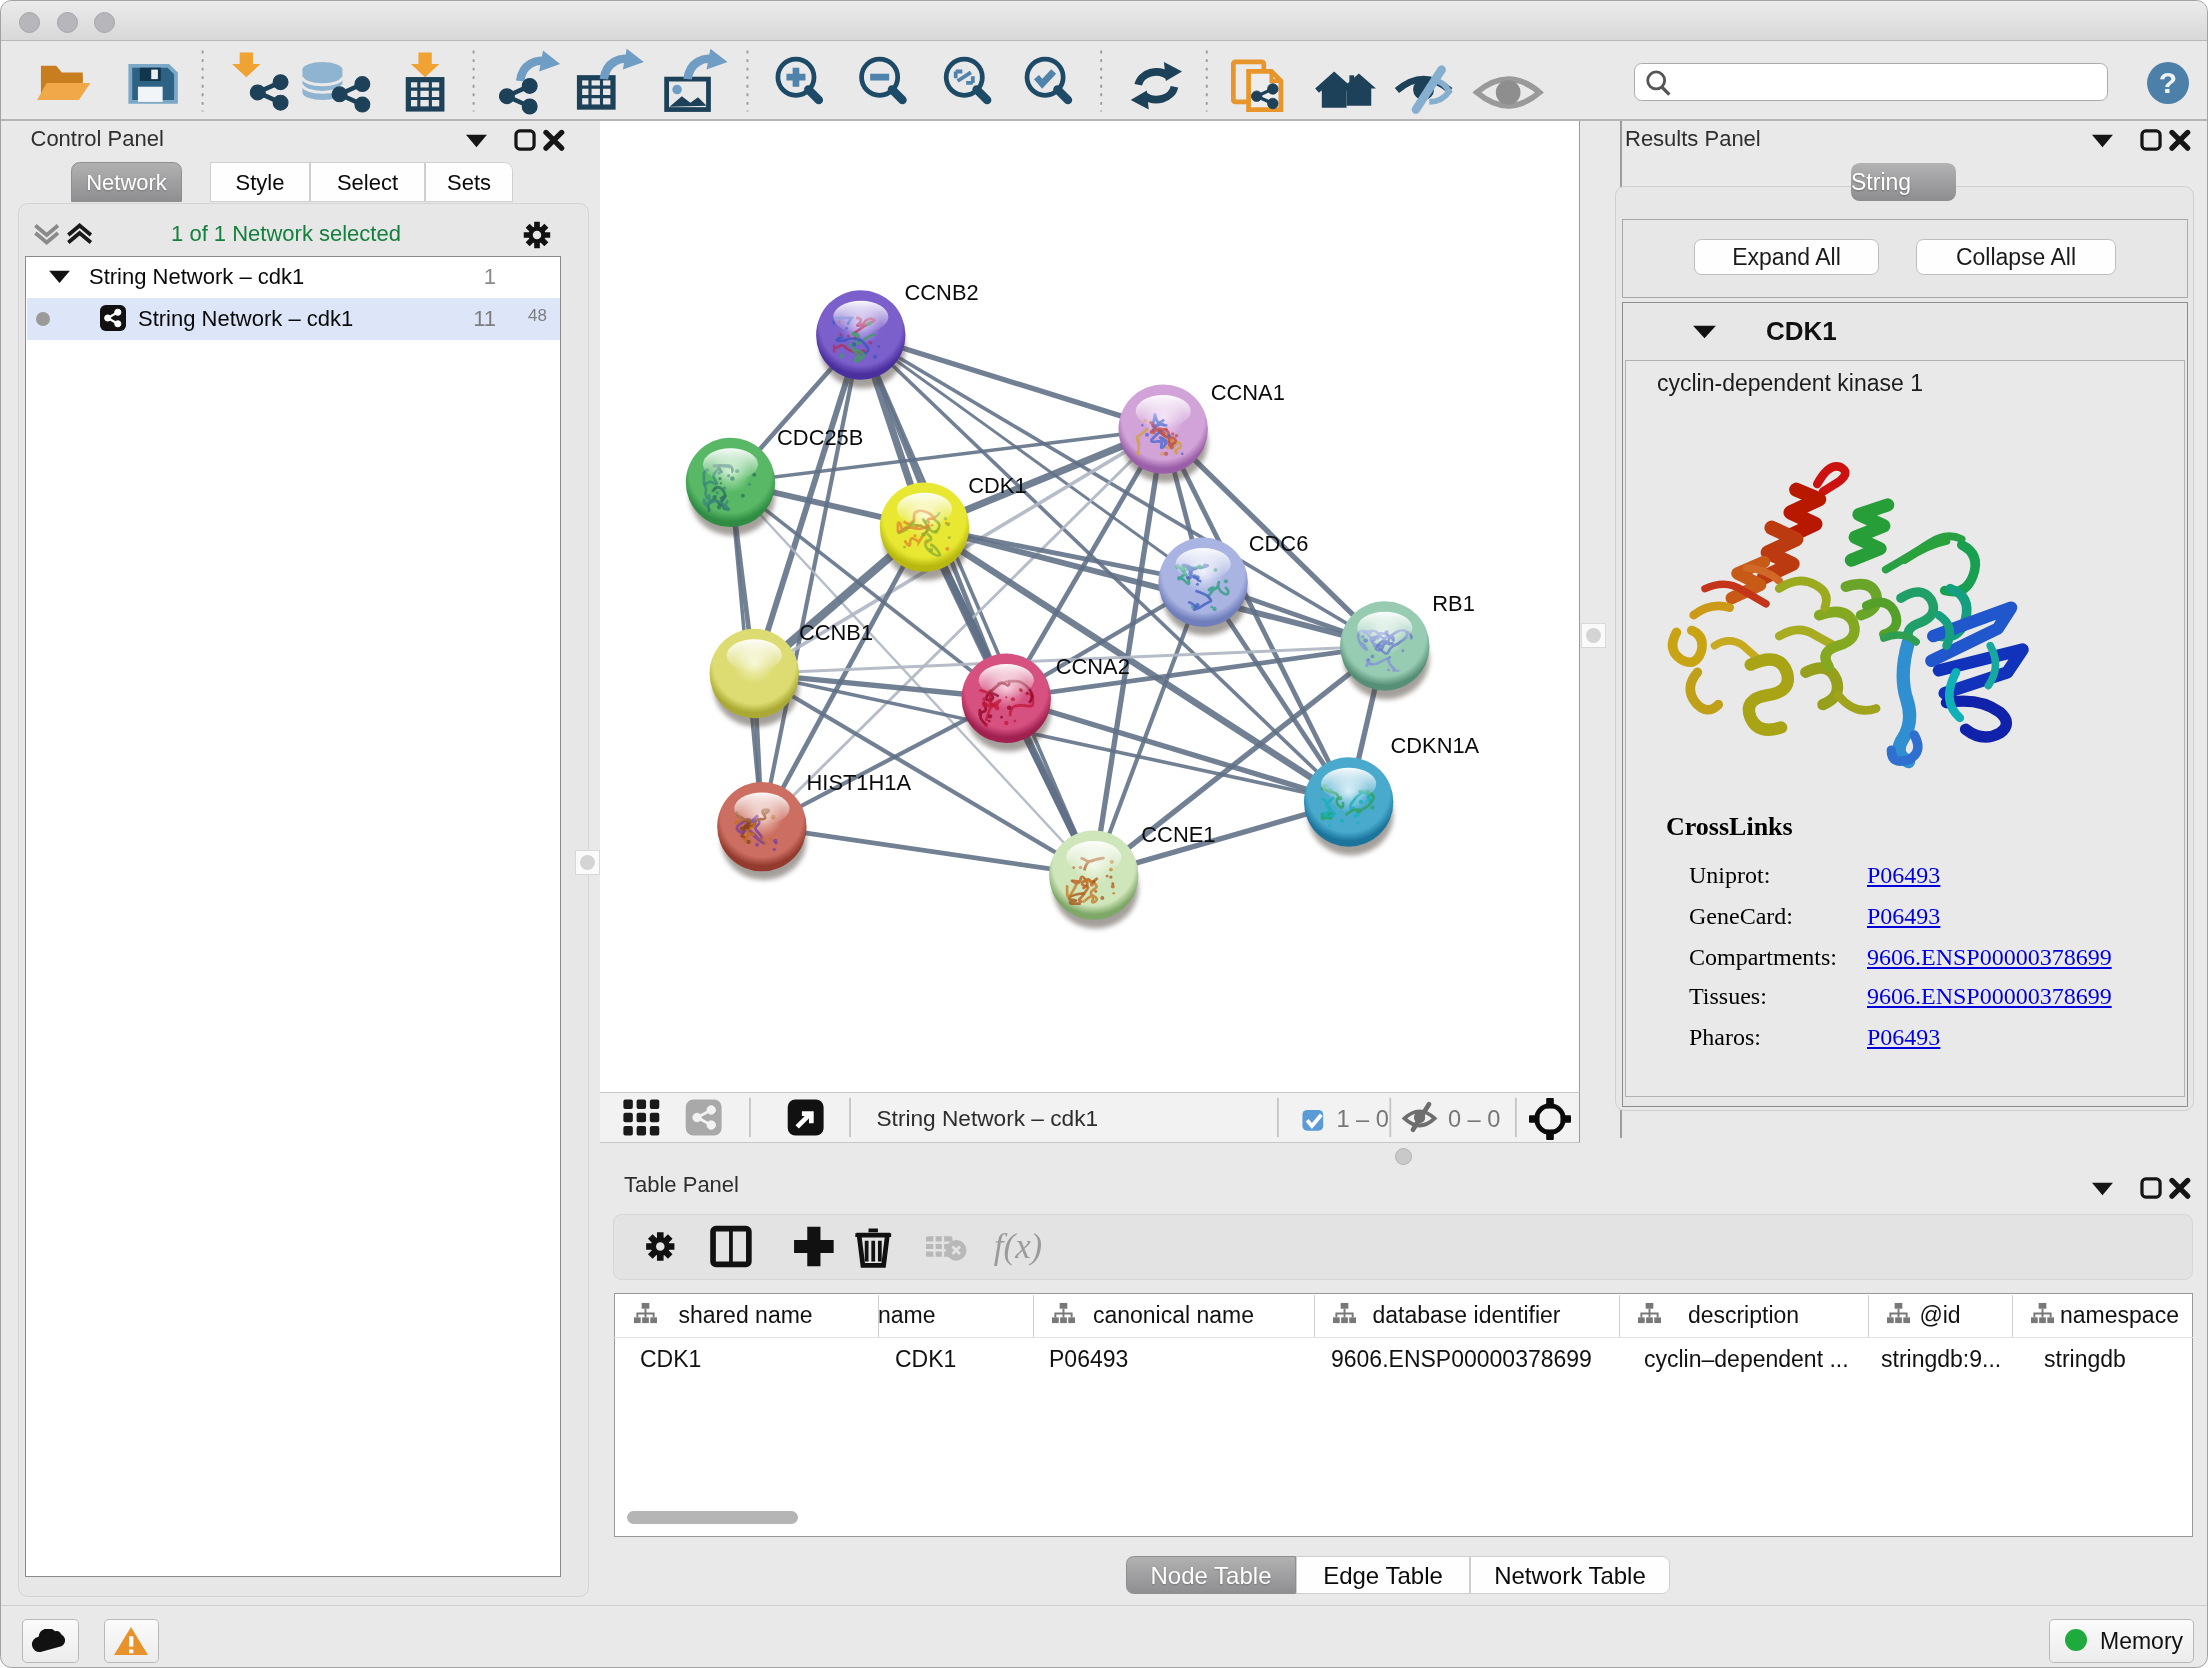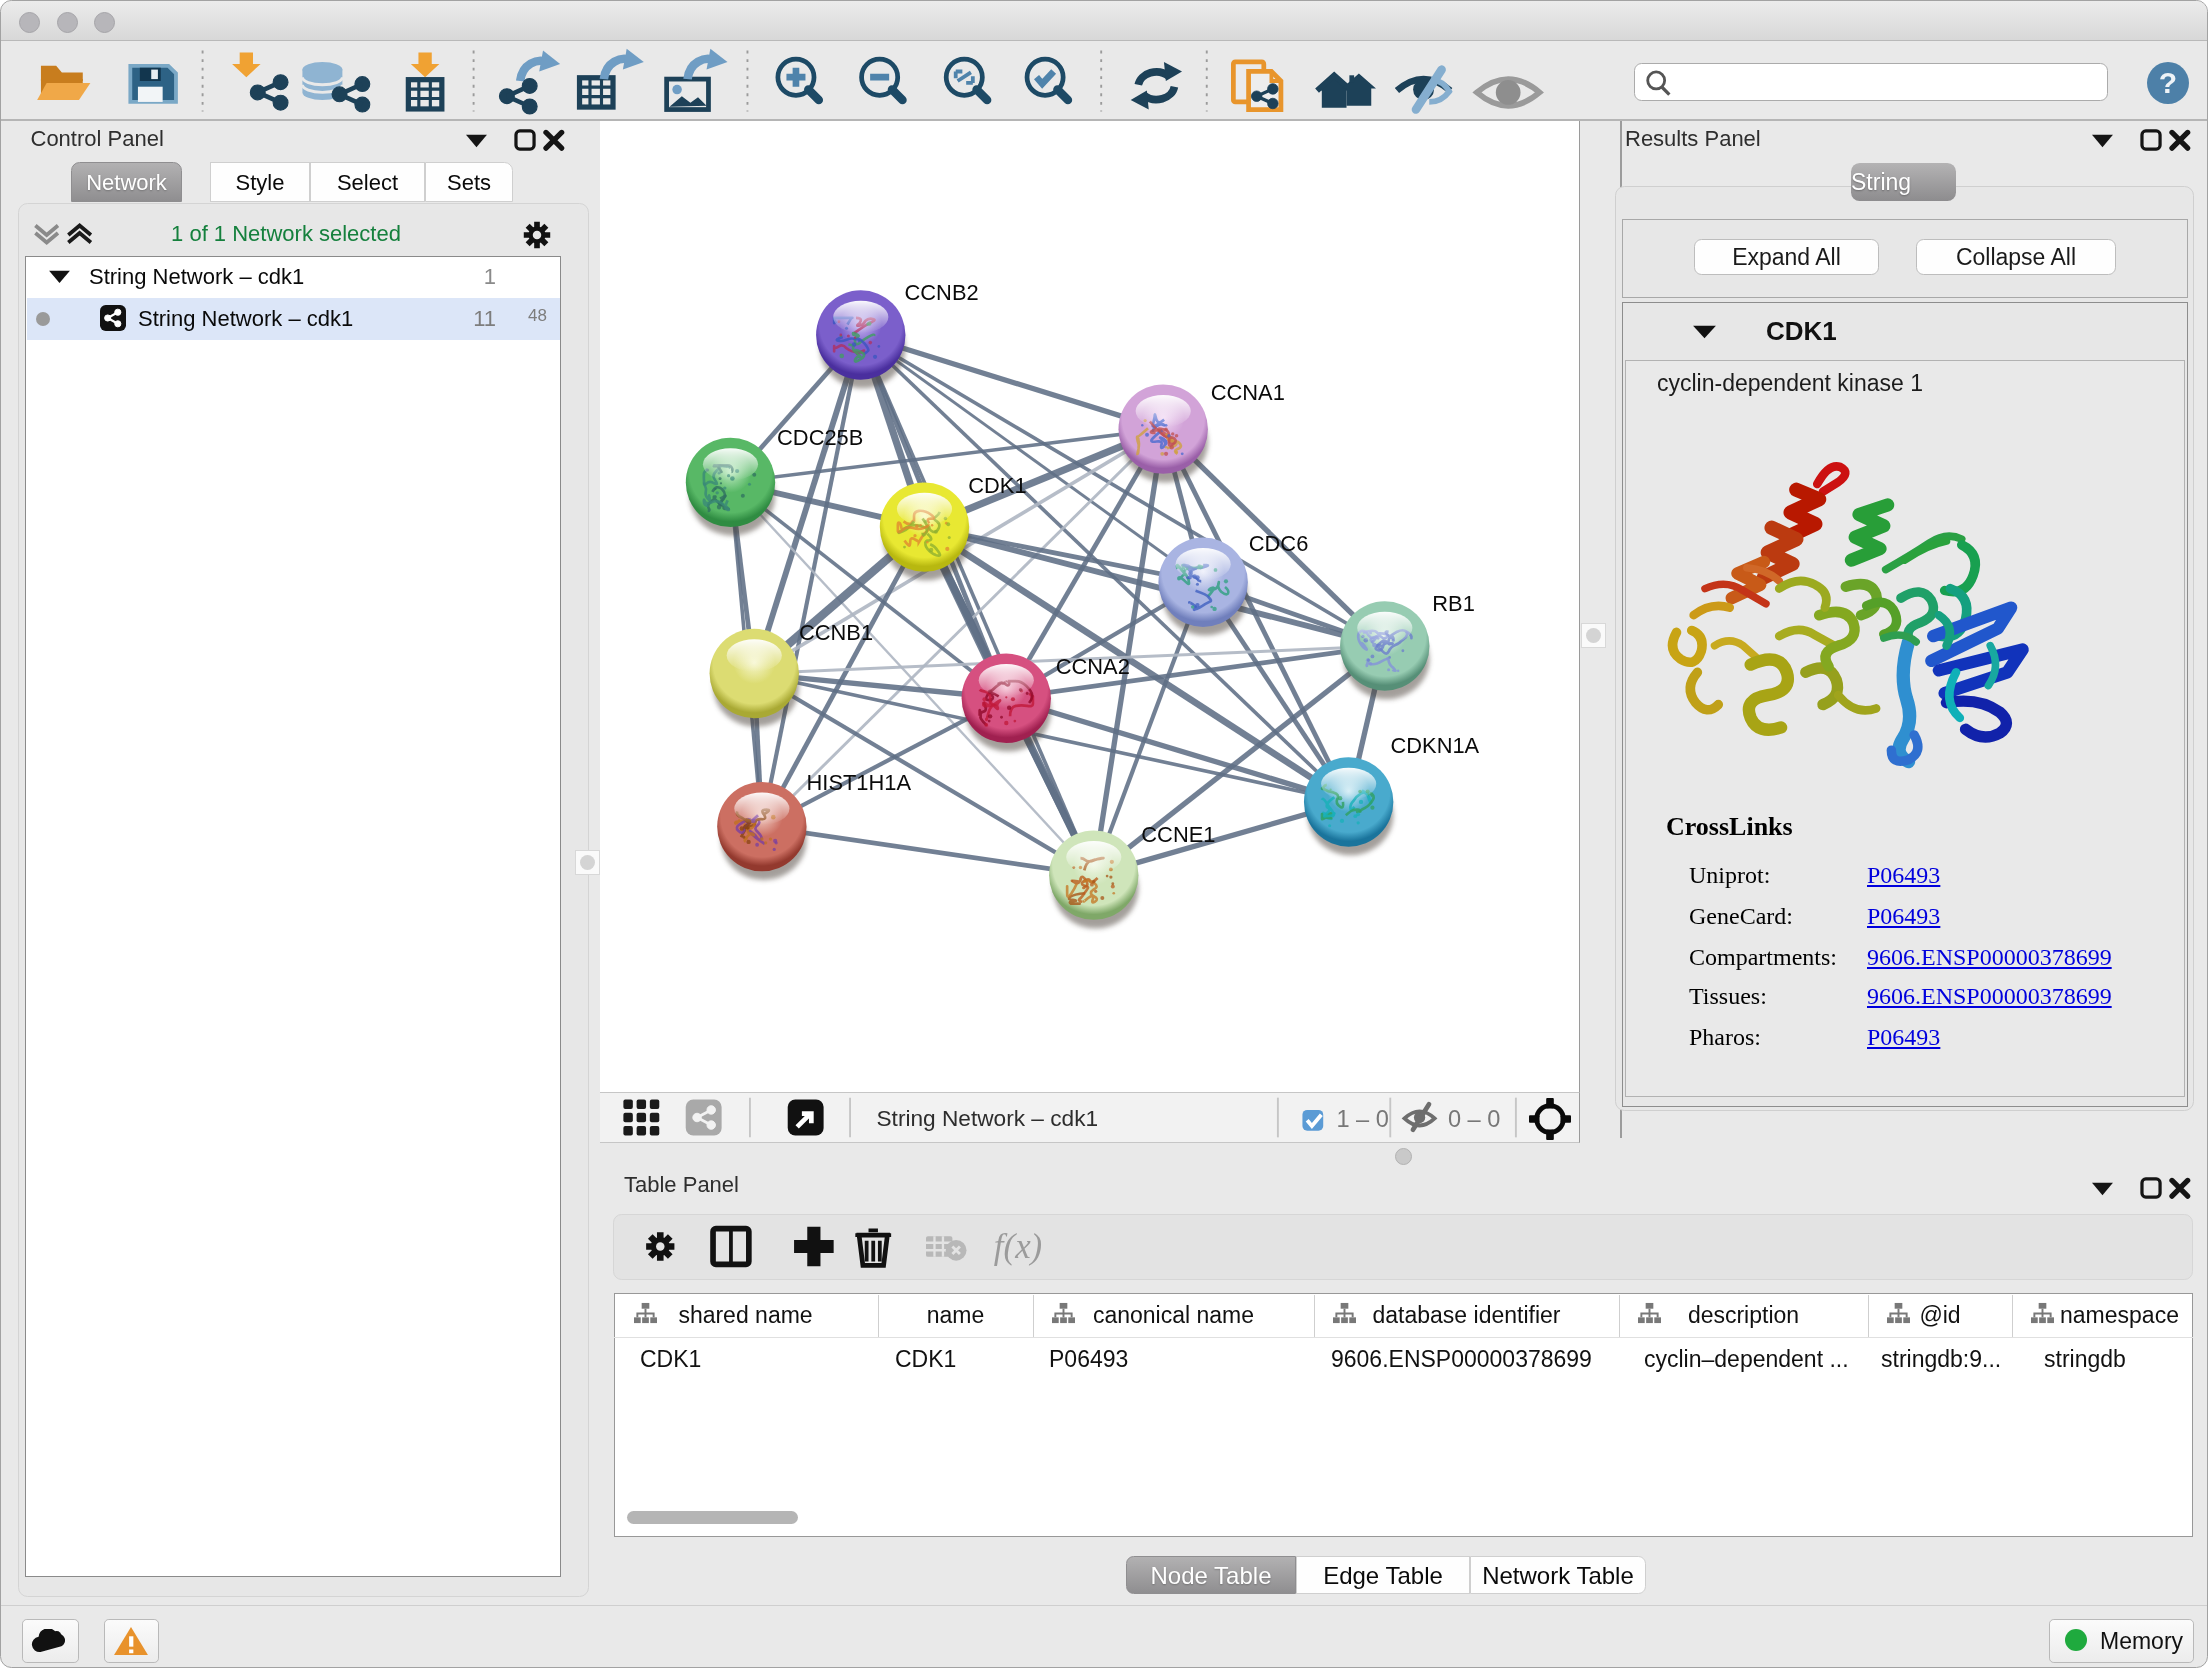--- a/index.html
+++ b/index.html
@@ -726,21 +726,21 @@
     <svg class="abs" style="left:632px;top:1301px" width="25" height="23" viewBox="0 0 26 24">
       <g fill="#787878">
         <rect x="9" y="1" width="8" height="6"></rect>
         <rect x="1" y="16" width="7" height="6"></rect>
         <rect x="9.5" y="16" width="7" height="6"></rect>
         <rect x="18" y="16" width="7" height="6"></rect>
         <path d="M13 7 v5 M4.5 16 v-4 h17 v4 M13 12 v4" stroke="#787878" stroke-width="2" fill="none"></path>
       </g>
     </svg>
     <div class="abs" style="left:1032px;top:1294px;width:1px;height:43px;background:#cfcfcf"></div>
-    <div class="abs" style="left:877px;top:1301px;width:155px;text-align:center;font-size:23px;color:#111;overflow:hidden;white-space:nowrap">name</div>
+    <div class="abs" style="left:877px;top:1301px;width:155px;text-align:left;font-size:23px;color:#111;overflow:hidden;white-space:nowrap">name</div>
     <div class="abs" style="left:1313px;top:1294px;width:1px;height:43px;background:#cfcfcf"></div>
     <div class="abs" style="left:1032px;top:1301px;width:281px;text-align:center;font-size:23px;color:#111;overflow:hidden;white-space:nowrap">canonical name</div>
     <svg class="abs" style="left:1050px;top:1301px" width="25" height="23" viewBox="0 0 26 24">
       <g fill="#787878">
         <rect x="9" y="1" width="8" height="6"></rect>
         <rect x="1" y="16" width="7" height="6"></rect>
         <rect x="9.5" y="16" width="7" height="6"></rect>
         <rect x="18" y="16" width="7" height="6"></rect>
         <path d="M13 7 v5 M4.5 16 v-4 h17 v4 M13 12 v4" stroke="#787878" stroke-width="2" fill="none"></path>
       </g>
@@ -792,21 +792,21 @@
     <div class="abs" style="left:639px;top:1345px;font-size:23px;color:#111;white-space:nowrap">CDK1</div>
     <div class="abs" style="left:894px;top:1345px;font-size:23px;color:#111;white-space:nowrap">CDK1</div>
     <div class="abs" style="left:1048px;top:1345px;font-size:23px;color:#111;white-space:nowrap">P06493</div>
     <div class="abs" style="left:1330px;top:1345px;font-size:23px;color:#111;white-space:nowrap">9606.ENSP00000378699</div>
     <div class="abs" style="left:1643px;top:1345px;font-size:23px;color:#111;white-space:nowrap">cyclin–dependent ...</div>
     <div class="abs" style="left:1880px;top:1345px;font-size:23px;color:#111;white-space:nowrap">stringdb:9...</div>
     <div class="abs" style="left:2043px;top:1345px;font-size:23px;color:#111;white-space:nowrap">stringdb</div>
     <div class="abs" style="left:626px;top:1510px;width:171px;height:13.3px;border-radius:6.7px;background:#b5b5b5"></div>
     <div class="tab tabsel" style="left:1125px;top:1555px;width:170px;height:38px;line-height:38px;font-size:24px;border-radius:7.6px 0 0 7.6px">Node Table</div>
     <div class="tab" style="left:1295px;top:1555px;width:174px;height:38px;line-height:38px;font-size:24px">Edge Table</div>
-    <div class="tab" style="left:1469px;top:1555px;width:176px;height:38px;line-height:38px;font-size:24px;border-radius:0 7.6px 7.6px 0">Network Table</div>
+    <div class="tab" style="left:1469px;top:1555px;width:200px;height:38px;line-height:38px;font-size:24px;border-radius:0 7.6px 7.6px 0">Network Table</div>
 <div class="abs" style="left:0;top:1604px;width:2208px;height:1px;background:#cfcfcf"></div>
     <div class="abs" style="left:21px;top:1618px;width:57px;height:44px;background:linear-gradient(#fbfbfb,#ececec);border:1px solid #b9b9b9;border-radius:4.8px"></div>
 <svg class="abs" style="left:30px;top:1628px" width="38" height="25" viewBox="0 0 40 26">
 <path d="M 10 24 a 8 8 0 0 1 -2 -16 a 10 10 0 0 1 19 -3 a 7 7 0 0 1 5 13 z" fill="#111"></path>
 <circle cx="27" cy="7" r="5" fill="#111"></circle>
 </svg>
 <div class="abs" style="left:103px;top:1618px;width:55px;height:44px;background:linear-gradient(#fbfbfb,#ececec);border:1px solid #b9b9b9;border-radius:4.8px"></div>
 <svg class="abs" style="left:111px;top:1624px" width="38" height="32" viewBox="0 0 40 34">
 <path d="M 20 2 L 38 32 H 2 Z" fill="#e8922c"></path>
 <rect x="18" y="12" width="4.5" height="11" fill="#fff"></rect>

